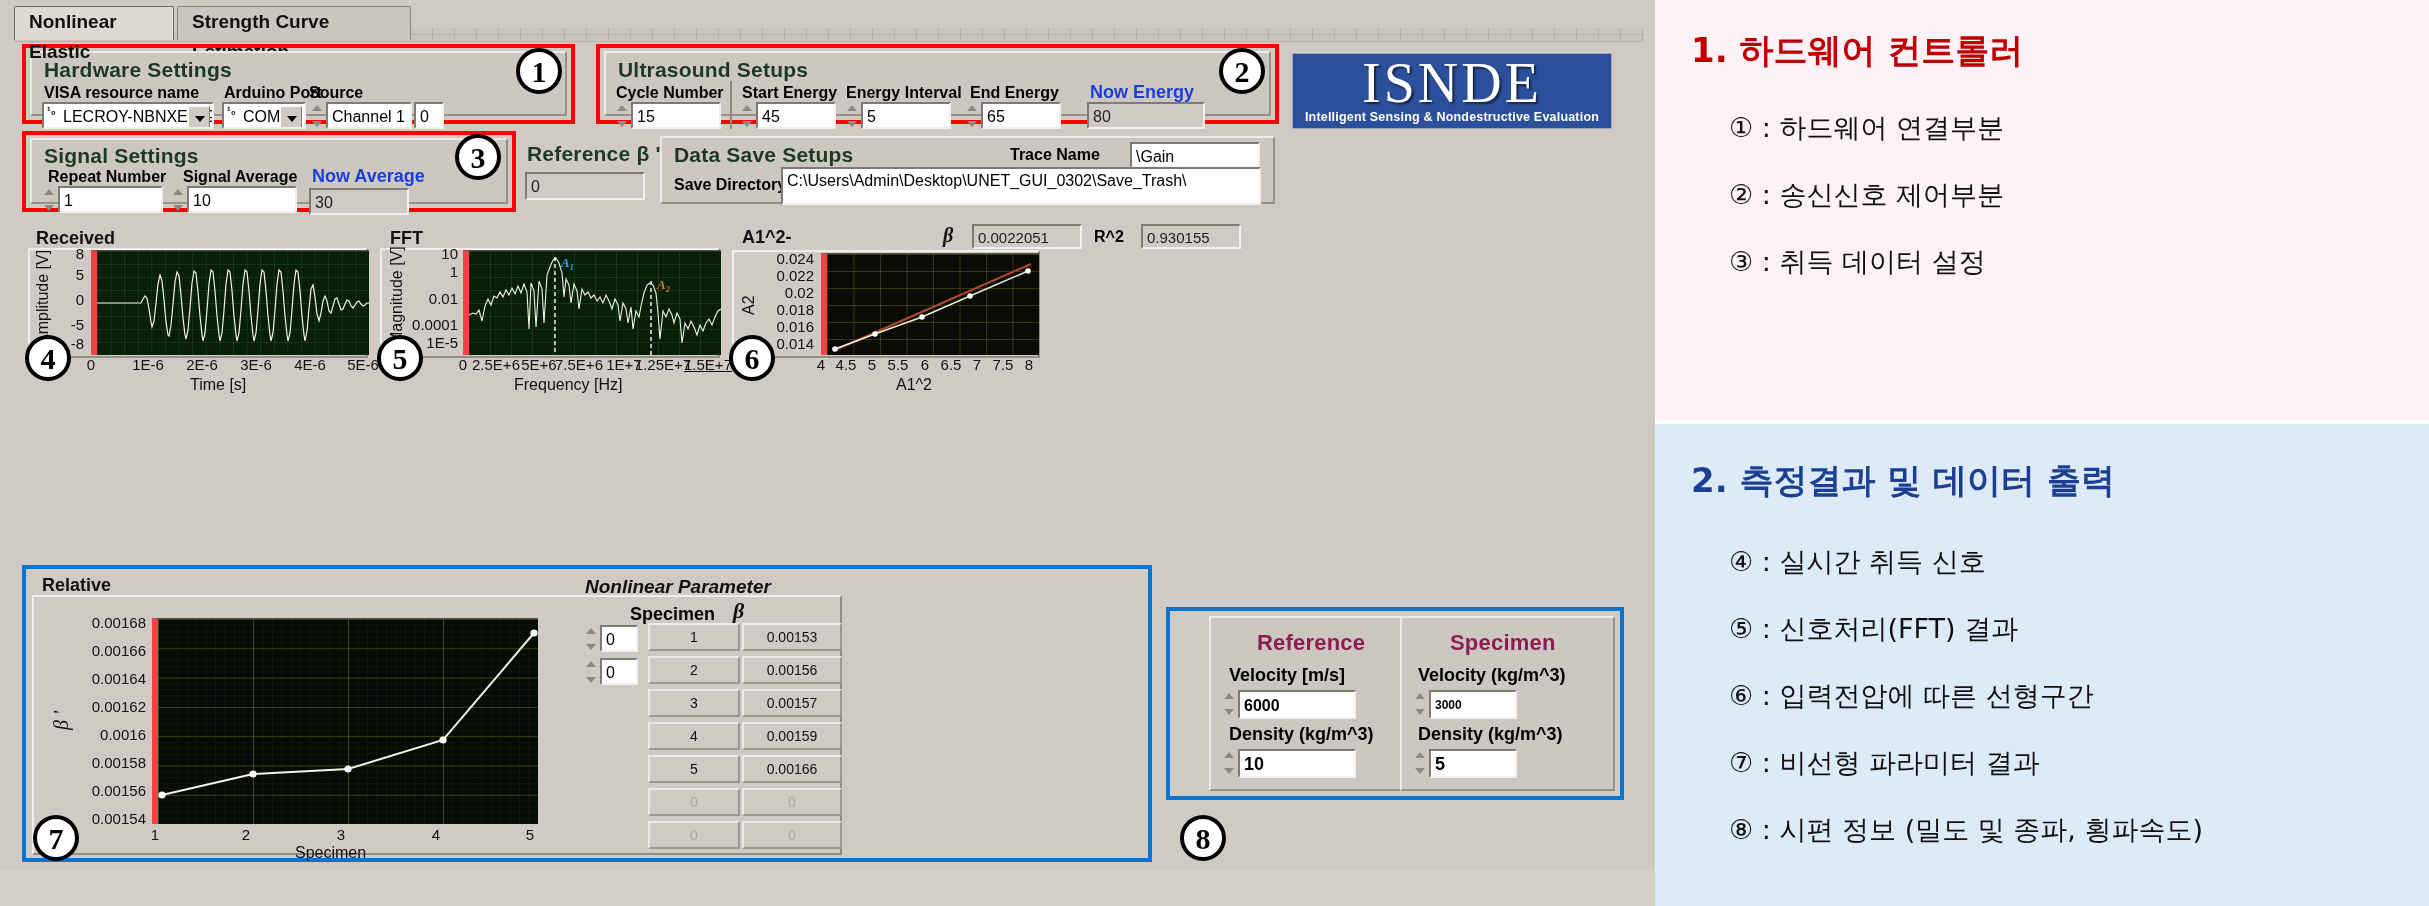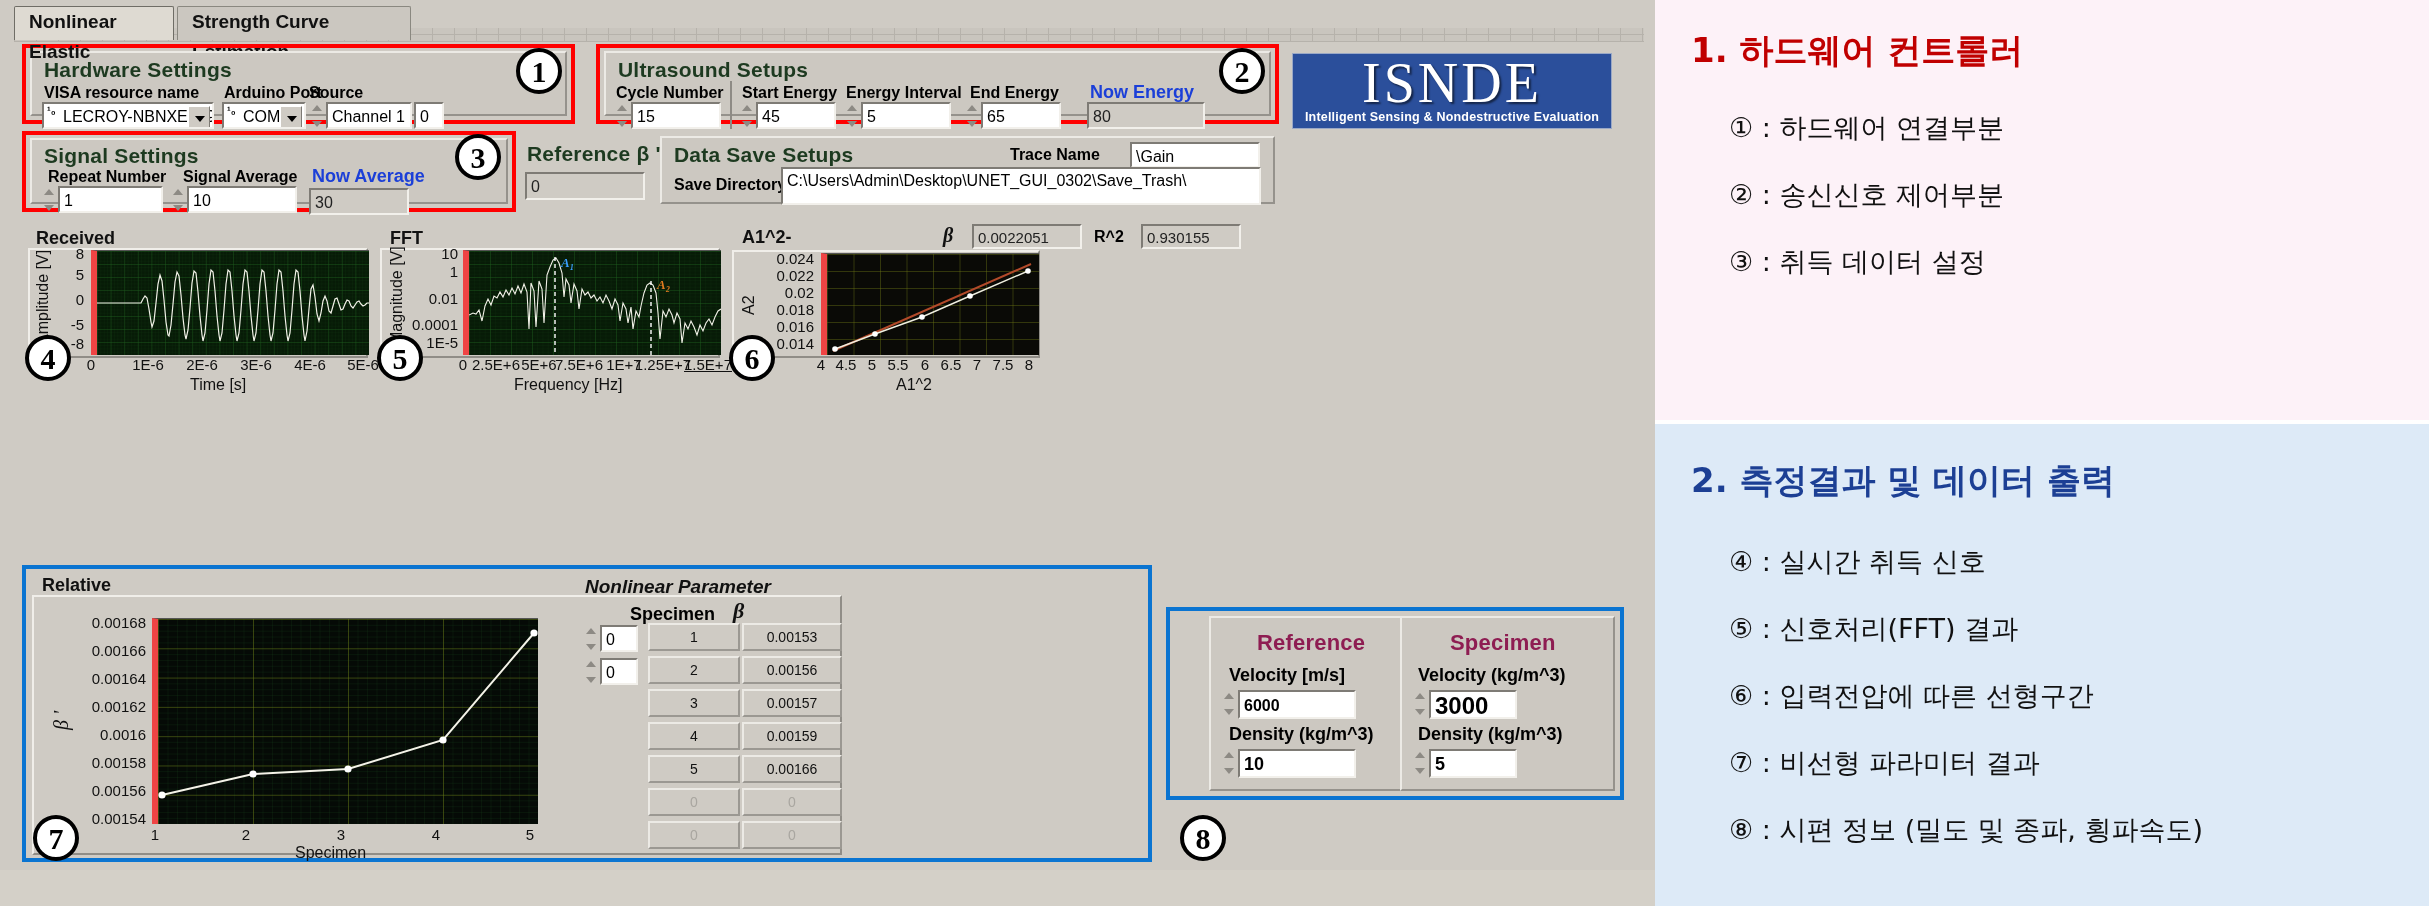--- a/index.html
+++ b/index.html
@@ -432,21 +432,21 @@
       <div class="spin" style="left:10px;top:72px;"></div>
       <div class="fld b" style="left:27px;top:72px;width:118px;height:29px;font-size:16px;line-height:25px;">6000</div>
       <div class="lbl" style="left:18px;top:106px;font-size:18px;">Density (kg/m^3)</div>
       <div class="spin" style="left:10px;top:131px;"></div>
       <div class="fld b" style="left:27px;top:131px;width:118px;height:29px;font-size:18px;line-height:25px;">10</div>
     </div>
     <div class="cluster" style="left:1400px;top:616px;width:215px;height:175px;">
       <div class="grp-title lbl-red" style="left:48px;top:12px;font-size:22px;color:#8e1d52;">Specimen</div>
       <div class="lbl" style="left:16px;top:47px;font-size:18px;">Velocity (kg/m^3)</div>
       <div class="spin" style="left:10px;top:72px;"></div>
-      <div class="fld b" style="left:27px;top:72px;width:88px;height:29px;font-size:24px;line-height:25px;">3000</div>
+      <div class="fld b" style="left:27px;top:72px;width:88px;height:29px;font-size:12px;line-height:25px;">3000</div>
       <div class="lbl" style="left:16px;top:106px;font-size:18px;">Density (kg/m^3)</div>
       <div class="spin" style="left:10px;top:131px;"></div>
       <div class="fld b" style="left:27px;top:131px;width:88px;height:29px;font-size:18px;line-height:25px;">5</div>
     </div>
     <div class="circ" style="left:1180px;top:815px;">8</div>
   </div>
 
   <div class="rhs">
     <div class="card card1">
       <div class="ctitle c1 kfont" style="left:36px;top:28px;">1. 하드웨어 컨트롤러</div>

